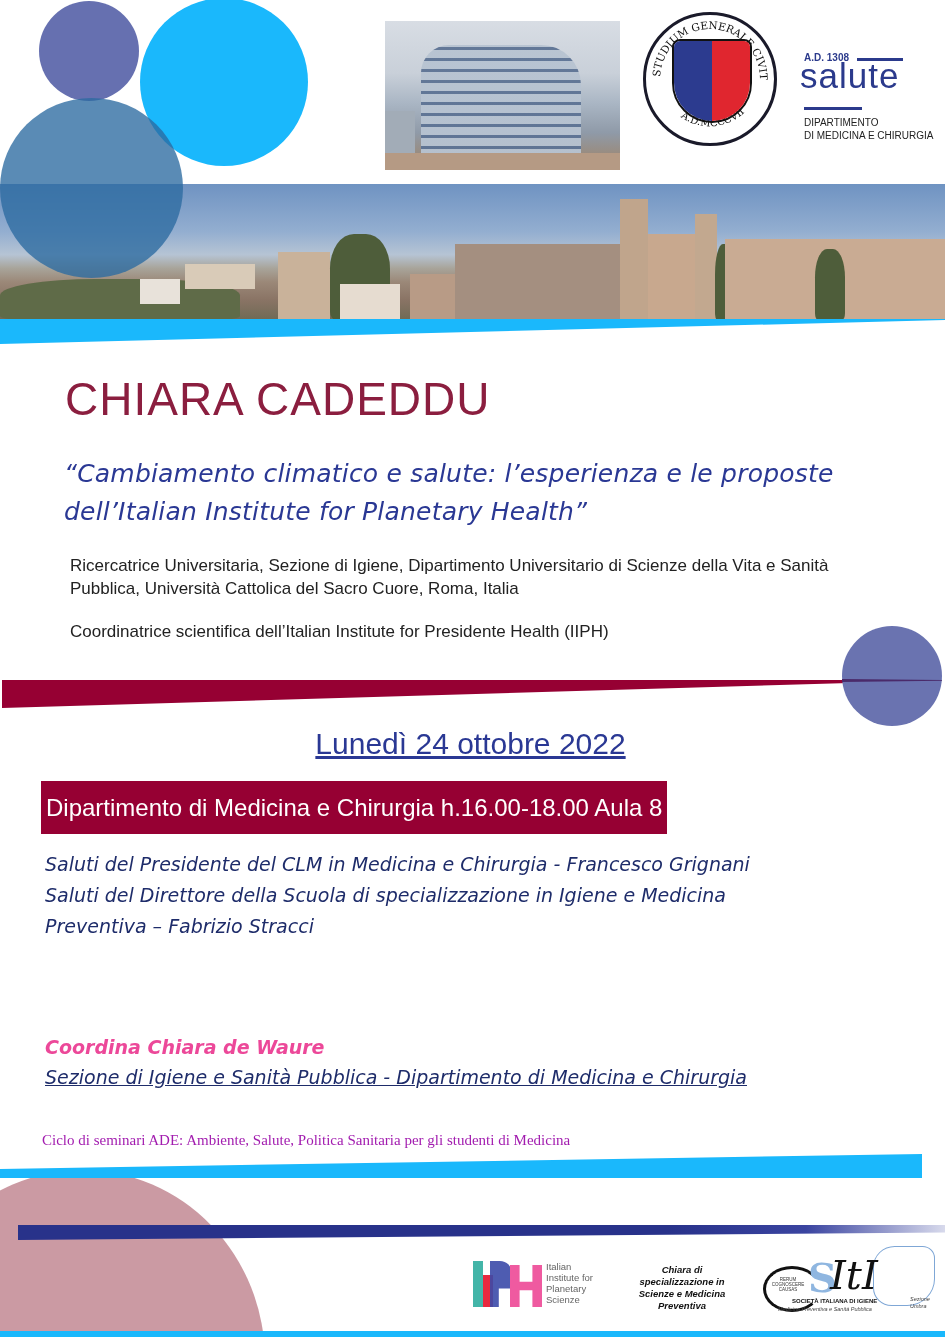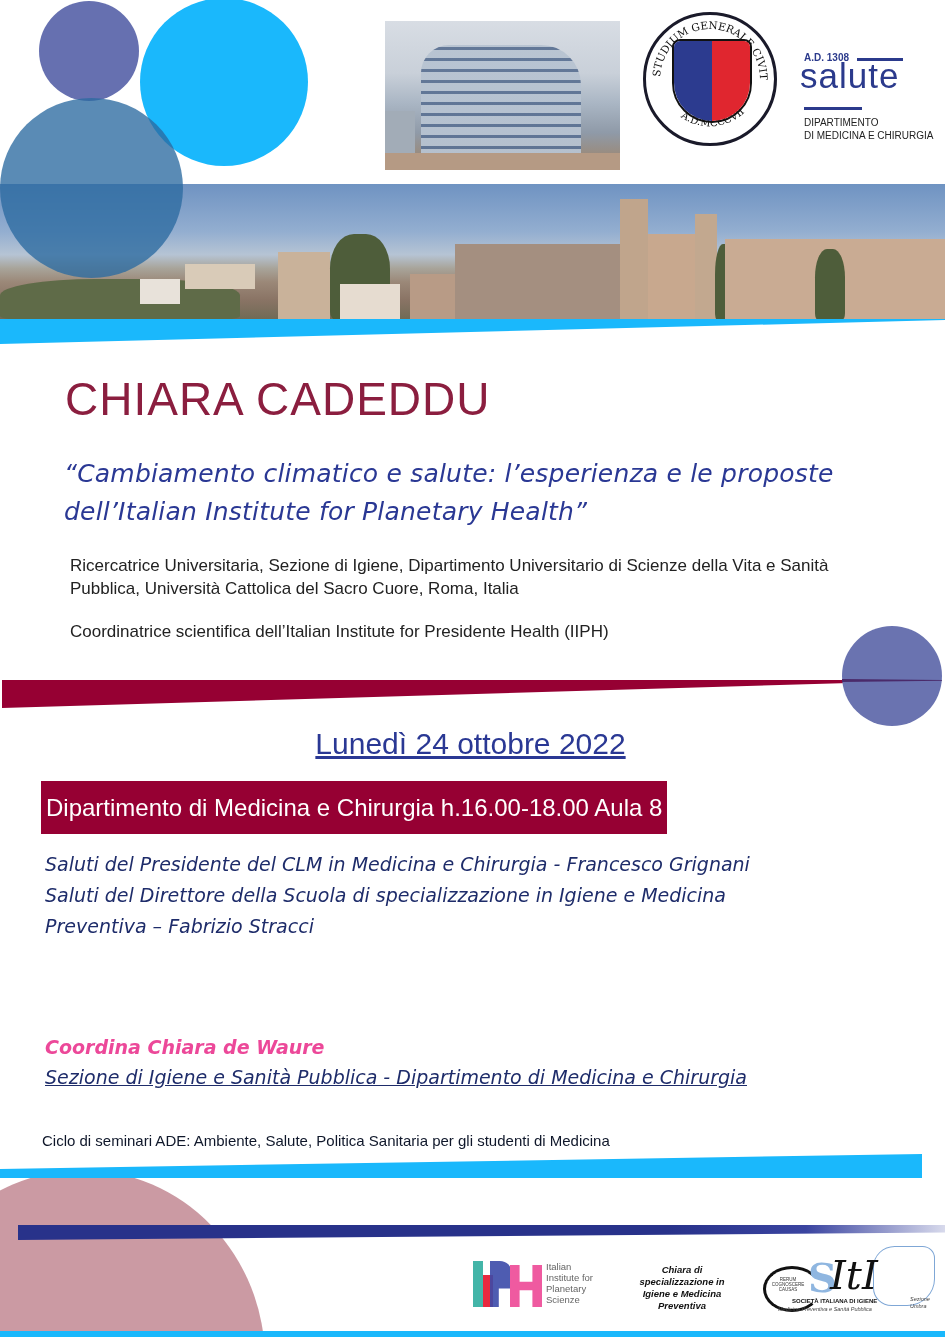--- a/index.html
+++ b/index.html
@@ -54,21 +54,21 @@
   .talk { left: 64px; top: 449px; width: 860px; font-family: "DejaVu Sans", sans-serif; font-style: italic; font-size: 25px; line-height: 38px; color: #2a3894; letter-spacing: 0.2px; margin-top: 6px; }
   .affil { left: 70px; top: 554px; width: 830px; font-family: "Liberation Sans", sans-serif; font-size: 17px; line-height: 23px; color: #222; }
   .coord-sci { left: 70px; top: 622px; width: 830px; font-family: "Liberation Sans", sans-serif; font-size: 17px; color: #222; white-space: nowrap; }
   .date { left: 0; top: 727px; width: 945px; text-align: center; font-family: "Liberation Sans", sans-serif; font-size: 30px; color: #2a3894; padding-left: 0px; box-sizing: border-box; }
   .date span { position: relative; left: -2px; text-decoration: underline; }
   .venue { left: 41px; top: 781px; height: 33px; background: #960033; color: #fff; font-family: "Liberation Sans", sans-serif; font-size: 24px; line-height: 33px; padding: 10px 5px; white-space: nowrap; }
   .program { left: 45px; top: 849px; width: 870px; font-family: "DejaVu Sans", sans-serif; font-style: italic; font-size: 19px; line-height: 31px; color: #1e2c6a; }
   .program div { white-space: nowrap; }
   .coordina { left: 45px; top: 1036px; font-family: "DejaVu Sans", sans-serif; font-style: italic; font-weight: bold; font-size: 19px; color: #ec4899; white-space: nowrap; text-align: center; }
   .coordina-aff { left: 45px; top: 1066px; font-family: "DejaVu Sans", sans-serif; font-style: italic; font-size: 19px; color: #1e2c6a; white-space: nowrap; text-decoration: underline; }
-  .cycle { left: 42px; top: 1132px; font-family: Liberation Sans, sans-serif; font-size: 15px; color: #0f172a; white-space: nowrap; }
+  .cycle { left: 42px; top: 1132px; font-family: Liberation Serif, serif; font-size: 15px; color: #a21caf; white-space: nowrap; }
 
   
   .iiph { left: 473px; top: 1261px; width: 120px; height: 46px; z-index: 2; }
   .iiph .I1 { position: absolute; left: 0; top: 0; width: 10px; height: 46px; background: #43b5a8; }
   .iiph .I2 { position: absolute; left: 10px; top: 14px; width: 10px; height: 32px; background: #e8293f; }
   .iiph .P { position: absolute; left: 17px; top: 0; width: 22px; height: 46px; background: #3b4aa8; opacity: 0.9; border-radius: 0 12px 12px 0; clip-path: polygon(0 0, 100% 0, 100% 60%, 40% 60%, 40% 100%, 0 100%); }
   .iiph .H { position: absolute; left: 37px; top: 4px; width: 32px; height: 42px; background: #ef5aa0; clip-path: polygon(0 0, 30% 0, 30% 40%, 70% 40%, 70% 0, 100% 0, 100% 100%, 70% 100%, 70% 60%, 30% 60%, 30% 100%, 0 100%); }
   .iiph .txt { position: absolute; left: 73px; top: 0; font-family: "Liberation Sans", sans-serif; font-size: 9.5px; line-height: 11px; color: #666; }
   .scuola { left: 632px; top: 1264px; width: 100px; text-align: center; font-family: "Liberation Sans", sans-serif; font-style: italic; font-weight: bold; font-size: 9.5px; line-height: 12px; color: #111; z-index: 2; }
   .siti { left: 758px; top: 1244px; width: 180px; height: 76px; z-index: 2; }
@@ -175,21 +175,21 @@
     <div>Italian</div>
     <div>Institute for</div>
     <div>Planetary</div>
     <div>Scienze</div>
   </div>
 </div>
 
 <div class="abs scuola">
   <div>Chiara di</div>
   <div>specializzazione in</div>
-  <div>Igiene e Medicina</div>
+  <div>Scienze e Medicina</div>
   <div>Preventiva</div>
 </div>
 
 <div class="abs siti">
   <div class="map"></div>
   <div class="ring"></div>
   <div class="motto">
     <div>RERUM</div>
     <div>COGNOSCERE</div>
     <div>CAUSAS</div>

